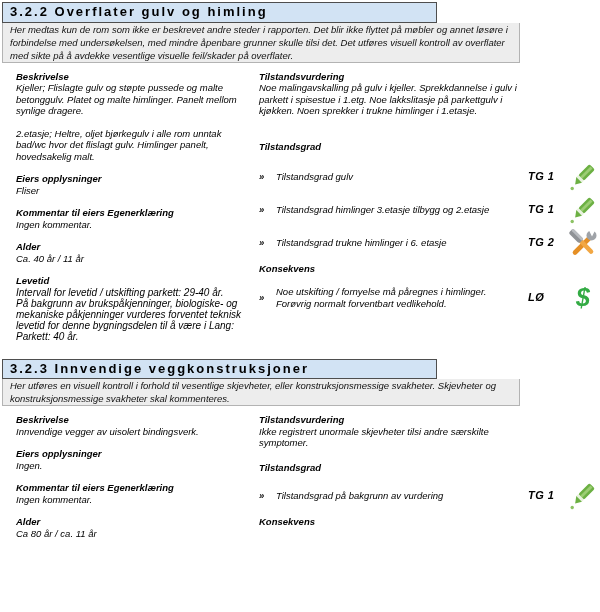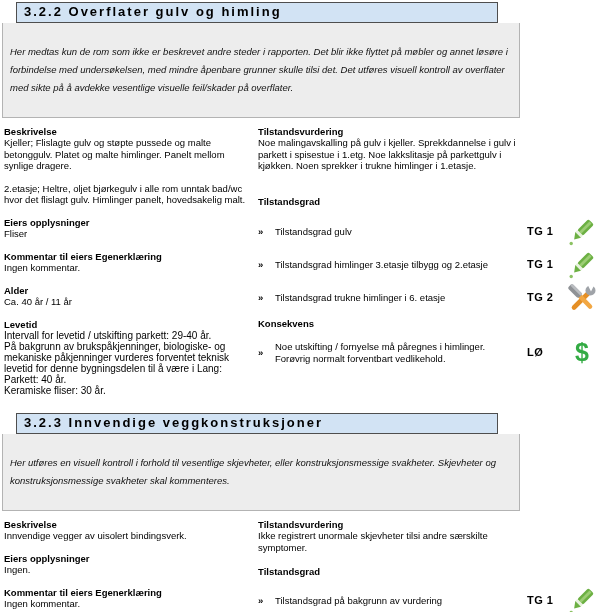--- a/index.html
+++ b/index.html
@@ -8,42 +8,42 @@
     overflow: hidden;
     background: #ffffff;
     font-family: "Liberation Sans", sans-serif;
     font-size: 9.5px;
     line-height: 11.5px;
     color: #000;
   }
   .section { margin-top: 2px; }
   .hbar {
     box-sizing: border-box;
-    margin-left: 16px;
-    width: 482px;
+    margin-left: 2px;
+    width: 435px;
     background: #d2e3f4;
     border: 1px solid #4e4e4e;
     padding: 3px 7px 4px 7px;
     font-size: 13px;
     font-weight: bold;
     letter-spacing: 2px;
   }
   .intro {
     box-sizing: border-box;
     margin-left: 2px;
     width: 518px;
     background: #ededed;
     border: 1px solid #b3b3b3;
     border-top: none;
-    padding: 20px 7px;
+    padding: 0 7px;
     font-style: italic;
-    line-height: 18px;
+    line-height: 13px;
     color: #111;
   }
-  .sbody { display: flex; padding: 8px 0 0 4px; }
+  .sbody { display: flex; padding: 8px 0 0 16px; font-style: italic; }
   .lcol { width: 243px; margin-right: 11px; }
   .rcol { flex: 1; }
   h4 { margin: 0; font-size: 9.5px; font-weight: bold; }
   p  { margin: 0; }
   .blk { margin-bottom: 11px; }
   .blk p.para { margin-bottom: 11px; }
   .blk p.para:last-child { margin-bottom: 0; }
   .small p { font-size: 10px; line-height: 11px; }
   .rpara { width: 263px; }
   .tg-head-1 { margin: 24px 0 11px 0; }
@@ -107,21 +107,20 @@
       </div>
       <div class="blk">
         <h4>Alder</h4>
         <p>Ca. 40 år / 11 år</p>
       </div>
       <div class="blk small">
         <h4>Levetid</h4>
         <p>Intervall for levetid / utskifting parkett: 29-40 år.</p>
         <p>På bakgrunn av brukspåkjenninger, biologiske- og mekaniske påkjenninger vurderes forventet teknisk levetid for denne bygningsdelen til å være i Lang:</p>
         <p>Parkett: 40 år.</p>
-        <p>Keramiske fliser: 30 år.</p>
       </div>
     </div>
     <div class="rcol">
       <h4>Tilstandsvurdering</h4>
       <p class="rpara">Noe malingavskalling på gulv i kjeller. Sprekkdannelse i gulv i parkett i spisestue i 1.etg. Noe lakkslitasje på parkettgulv i kjøkken. Noen sprekker i trukne himlinger i 1.etasje.</p>
 
       <h4 class="tg-head-1">Tilstandsgrad</h4>
 
       <div class="grow">
         <span class="bullet">»</span>

